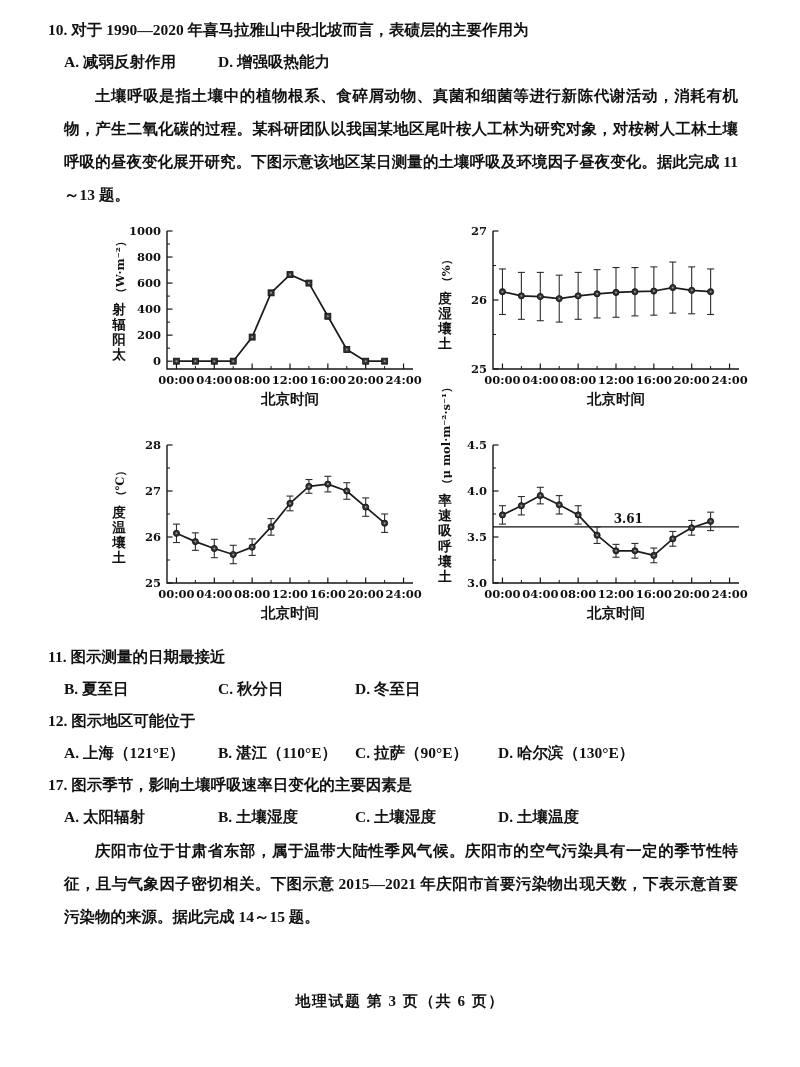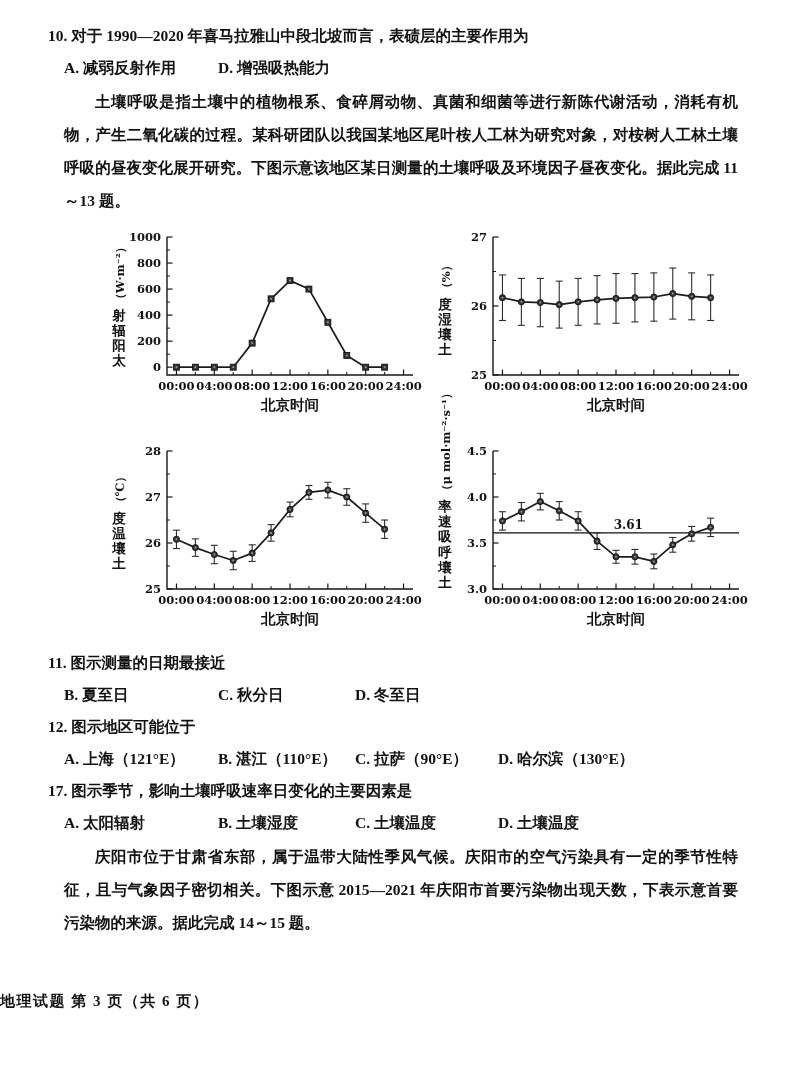--- a/index.html
+++ b/index.html
@@ -3,21 +3,21 @@
 <meta charset="utf-8">
 <style>
   * { box-sizing: border-box; }
   html,body { margin:0; padding:0; }
   body {
     width:800px; height:1067px;
     background:#ffffff; color:#121212;
     font-family:"Liberation Serif","DejaVu Serif",serif;
     position:relative; overflow:hidden;
   }
-  .content { padding:20px 46px 0 48px; font-size:15.5px; font-weight:600; }
+  .content { padding:14px 46px 0 48px; font-size:15.5px; font-weight:600; }
   .stem { line-height:32px; }
   .opts {
     display:grid;
     grid-template-columns:154px 137px 143px 1fr;
     padding-left:16px;
     line-height:32px;
   }
   .passage {
     text-indent:2em;
     text-align:justify;
@@ -28,21 +28,21 @@
     display:grid;
     grid-template-columns:322px 322px;
     column-gap:4px; row-gap:14px;
     margin:8px 0 8px 55px;
   }
   .cell { width:322px; height:200px; }
   svg { overflow:visible; display:block; }
   svg text { font-family:"DejaVu Serif","Liberation Serif",serif; fill:#121212; font-weight:600; }
   .footer {
     position:absolute; left:0; top:992px; width:100%;
-    text-align:left; font-size:15px; letter-spacing:1.5px; font-weight:600;
+    text-align:center; font-size:15px; letter-spacing:1.5px; font-weight:600;
   }
 </style>
 </head>
 <body>
 
 <div class="content">
 
   <div class="stem">10. 对于 1990—2020 年喜马拉雅山中段北坡而言，表碛层的主要作用为</div>
   <div class="opts">
     <span>A. 减弱反射作用</span>
@@ -449,21 +449,21 @@
     <span>A. 上海（121°E）</span>
     <span>B. 湛江（110°E）</span>
     <span>C. 拉萨（90°E）</span>
     <span>D. 哈尔滨（130°E）</span>
   </div>
 
   <div class="stem">17. 图示季节，影响土壤呼吸速率日变化的主要因素是</div>
   <div class="opts">
     <span>A. 太阳辐射</span>
     <span>B. 土壤湿度</span>
-    <span>C. 土壤温度</span>
+    <span>C. 土壤湿度</span>
     <span>D. 土壤温度</span>
   </div>
 
   <div class="passage">庆阳市位于甘肃省东部，属于温带大陆性季风气候。庆阳市的空气污染具有一定的季节性特征，且与气象因子密切相关。下图示意 2015—2021 年庆阳市首要污染物出现天数，下表示意首要污染物的来源。据此完成 14～15 题。</div>
 
 </div>
 
 <div class="footer">地理试题 第 3 页（共 6 页）</div>
 
 </body></html>

